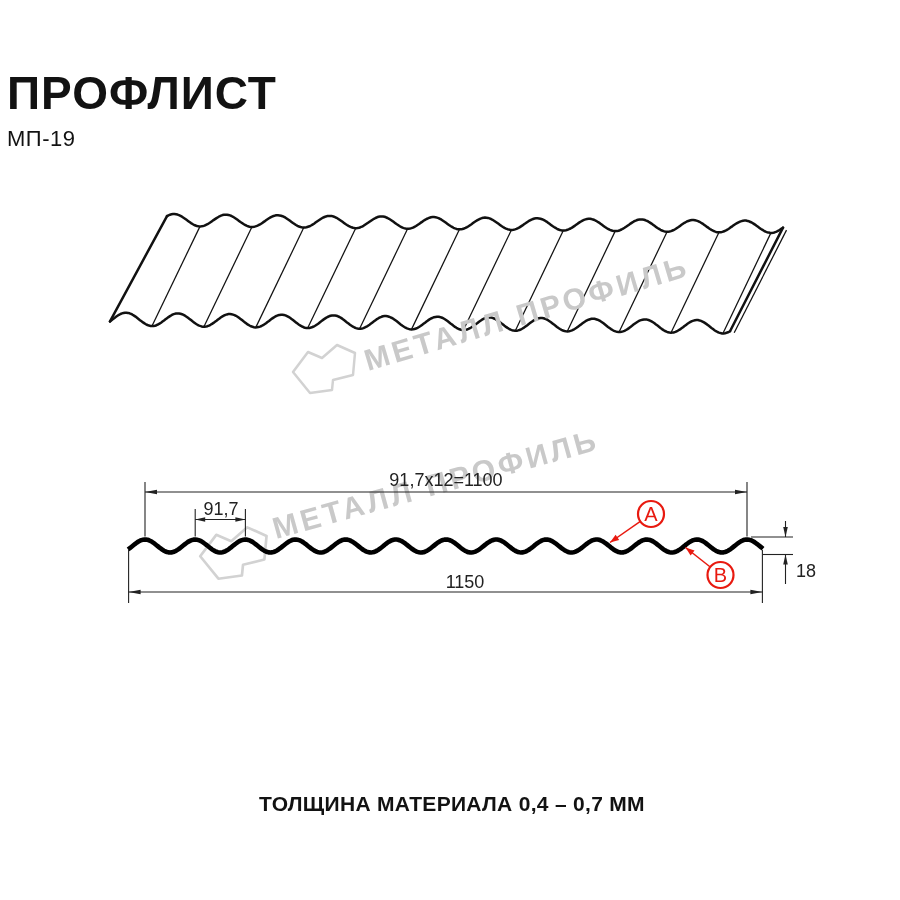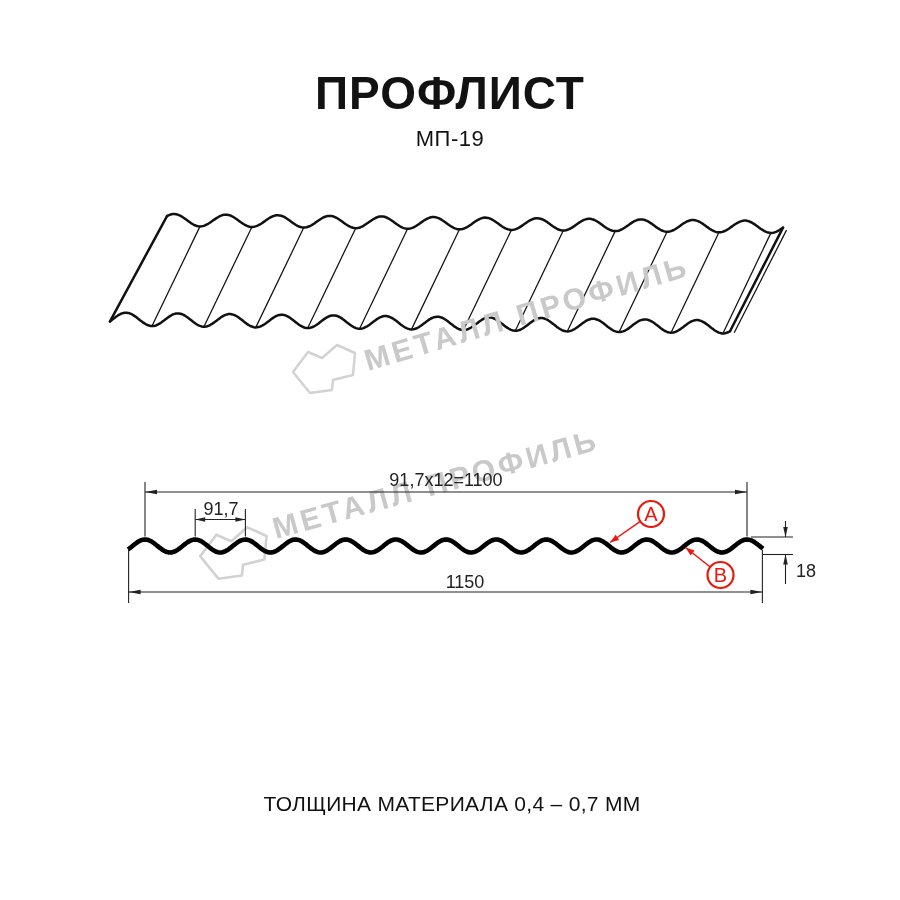--- a/index.html
+++ b/index.html
@@ -1,22 +1,22 @@
 <!DOCTYPE html>
 <html><head>
 <meta charset="utf-8">
 <style>
   html,body{margin:0;padding:0;background:#fff;}
   .page{position:relative;width:900px;height:900px;background:#fff;overflow:hidden;
         font-family:"Liberation Sans",sans-serif;}
-  .hdr{position:absolute;top:0;left:0;right:0;text-align:center;}
+  .hdr{position:absolute;top:0;left:0;right:0;padding-left:7px;}
   .title{margin-top:70px;font-size:46px;font-weight:900;letter-spacing:1px;color:#121212;line-height:1;}
   .subtitle{margin-top:12px;font-size:22px;font-weight:500;letter-spacing:.5px;color:#121212;line-height:1;}
   .ftr{position:absolute;top:792px;left:4px;right:0;text-align:center;
-       font-size:21px;font-weight:400;letter-spacing:.3px;color:#121212;}
+       font-size:21px;font-weight:700;letter-spacing:.3px;color:#121212;}
   svg{position:absolute;left:0;top:0;}
   .wm-text{font-family:"Liberation Sans",sans-serif;font-weight:700;font-size:30px;
            letter-spacing:3.5px;fill:#c9c9c9;}
   .wm-logo{fill:none;stroke:#d2d2d2;stroke-width:2.5;stroke-linejoin:round;}
   .edge{fill:none;stroke:#111;stroke-width:2.5;stroke-linejoin:round;stroke-linecap:round;}
   .thin{fill:none;stroke:#111;stroke-width:1.25;}
   .profile{fill:none;stroke:#000;stroke-width:4.6;stroke-linejoin:round;}
   .dim{fill:none;stroke:#222;stroke-width:1.1;}
   .dim-label{font-family:"Liberation Sans",sans-serif;font-size:18px;fill:#222;}
   .marker-circle{fill:none;stroke-width:2.2;}

